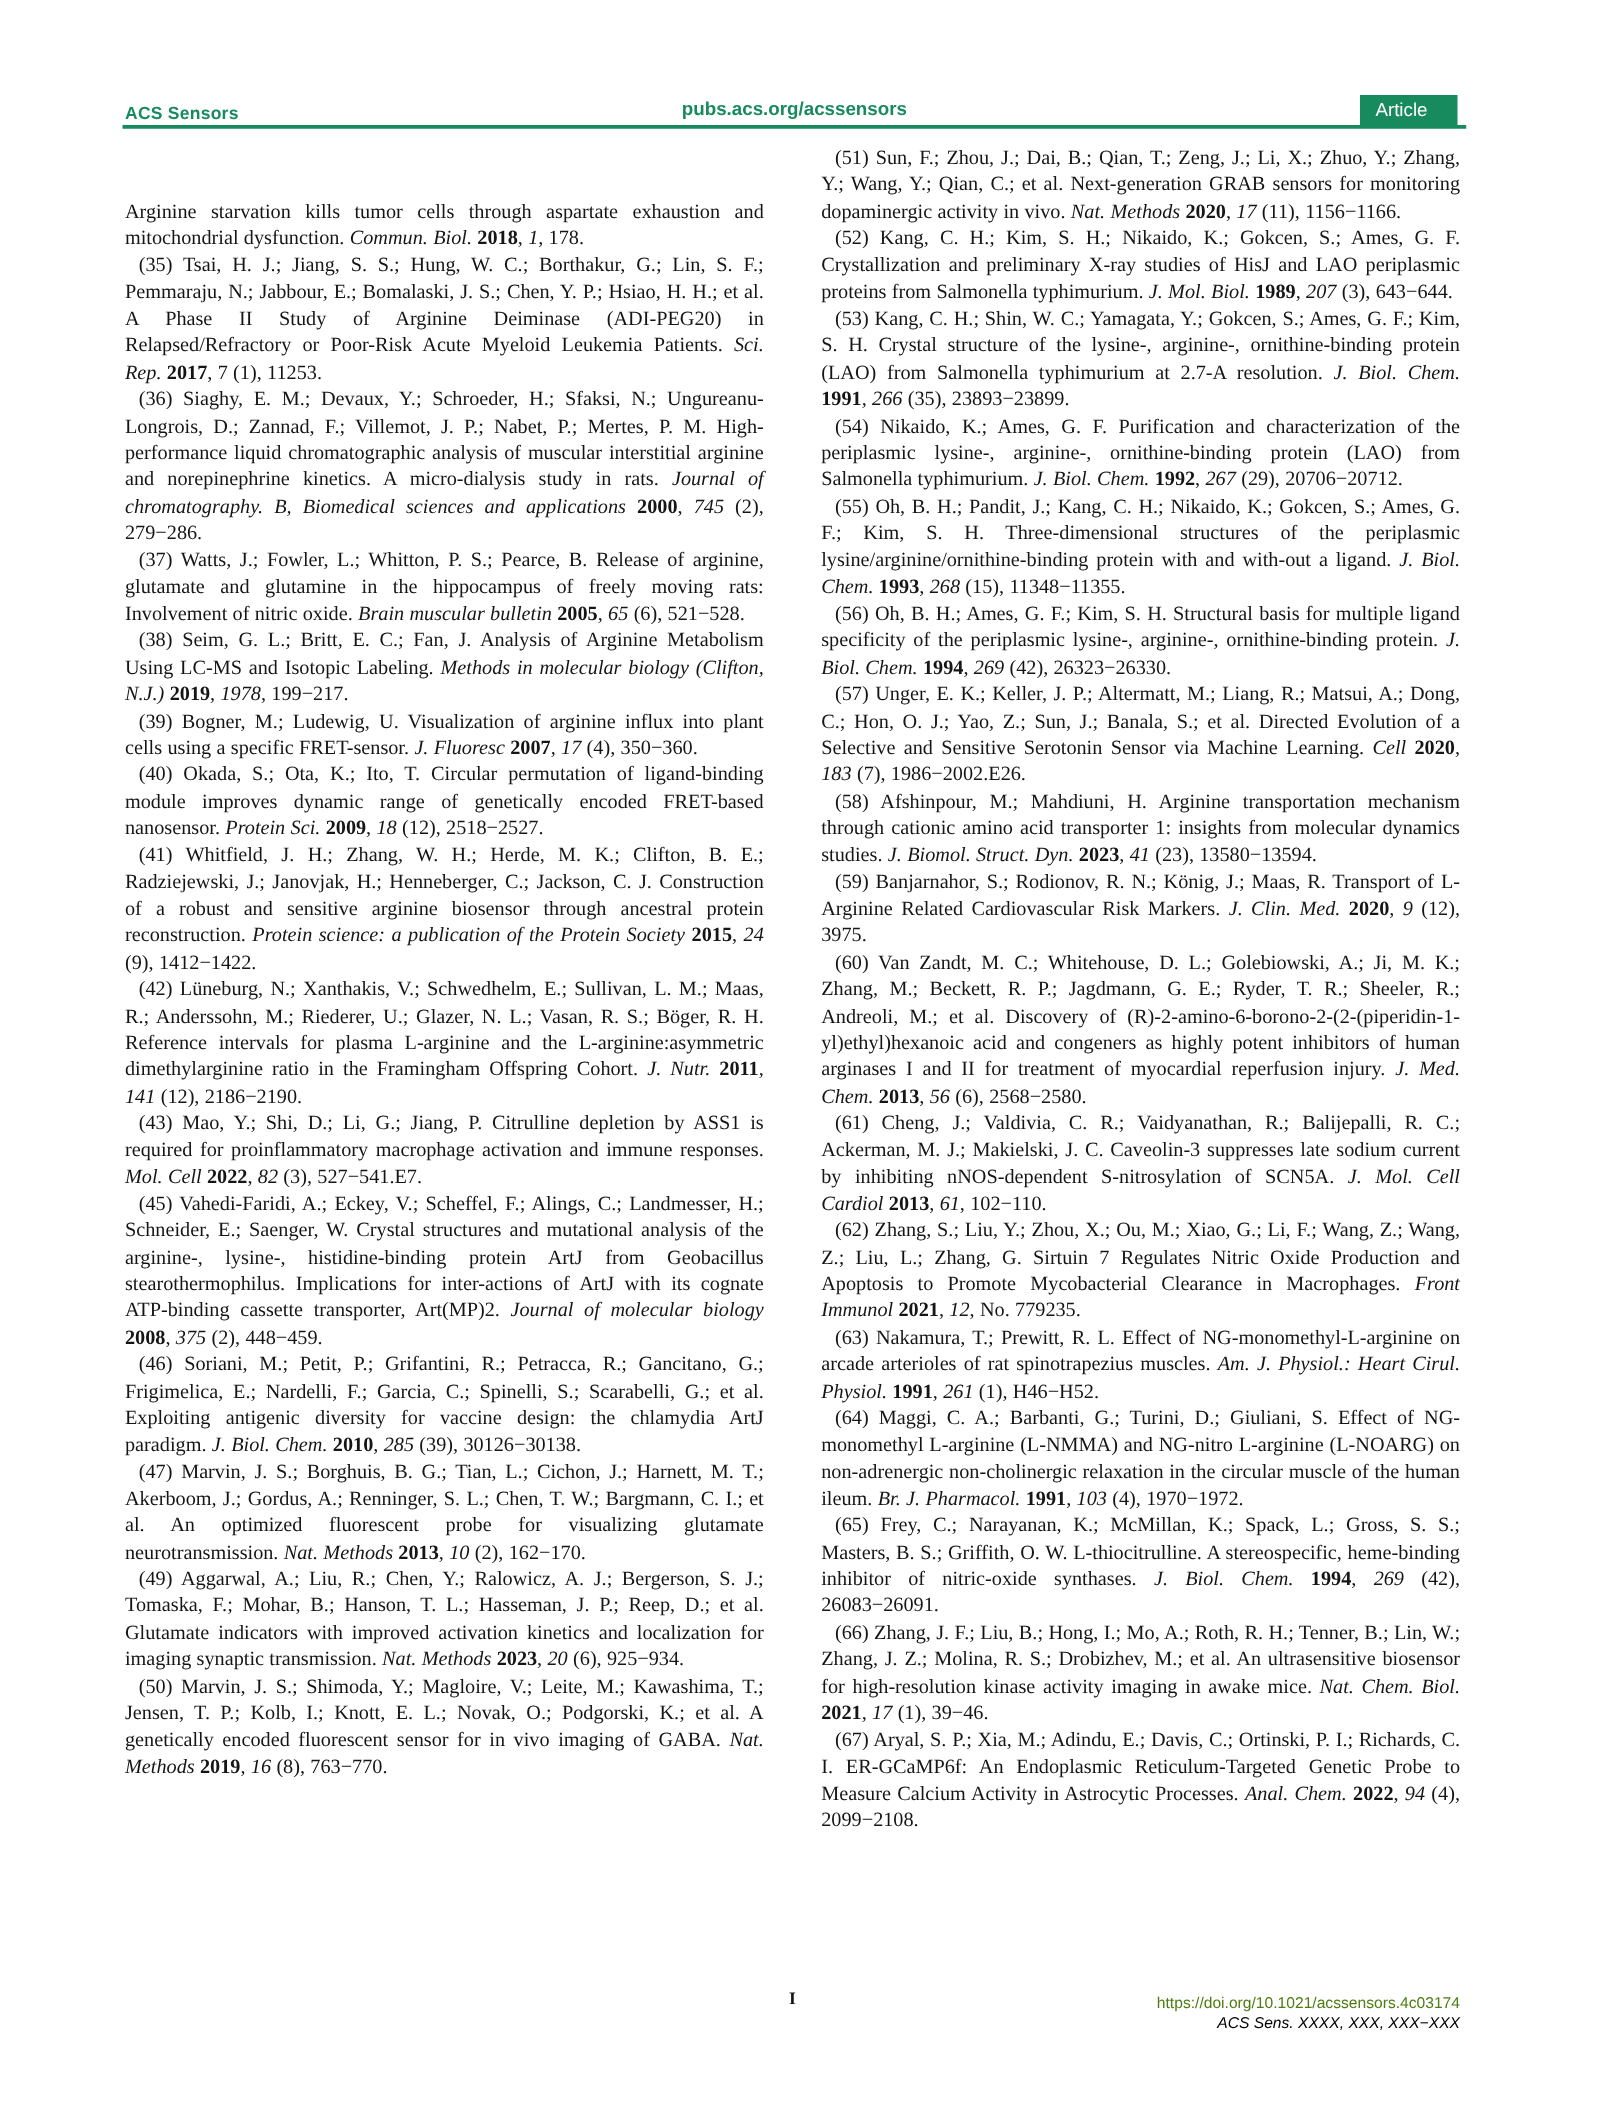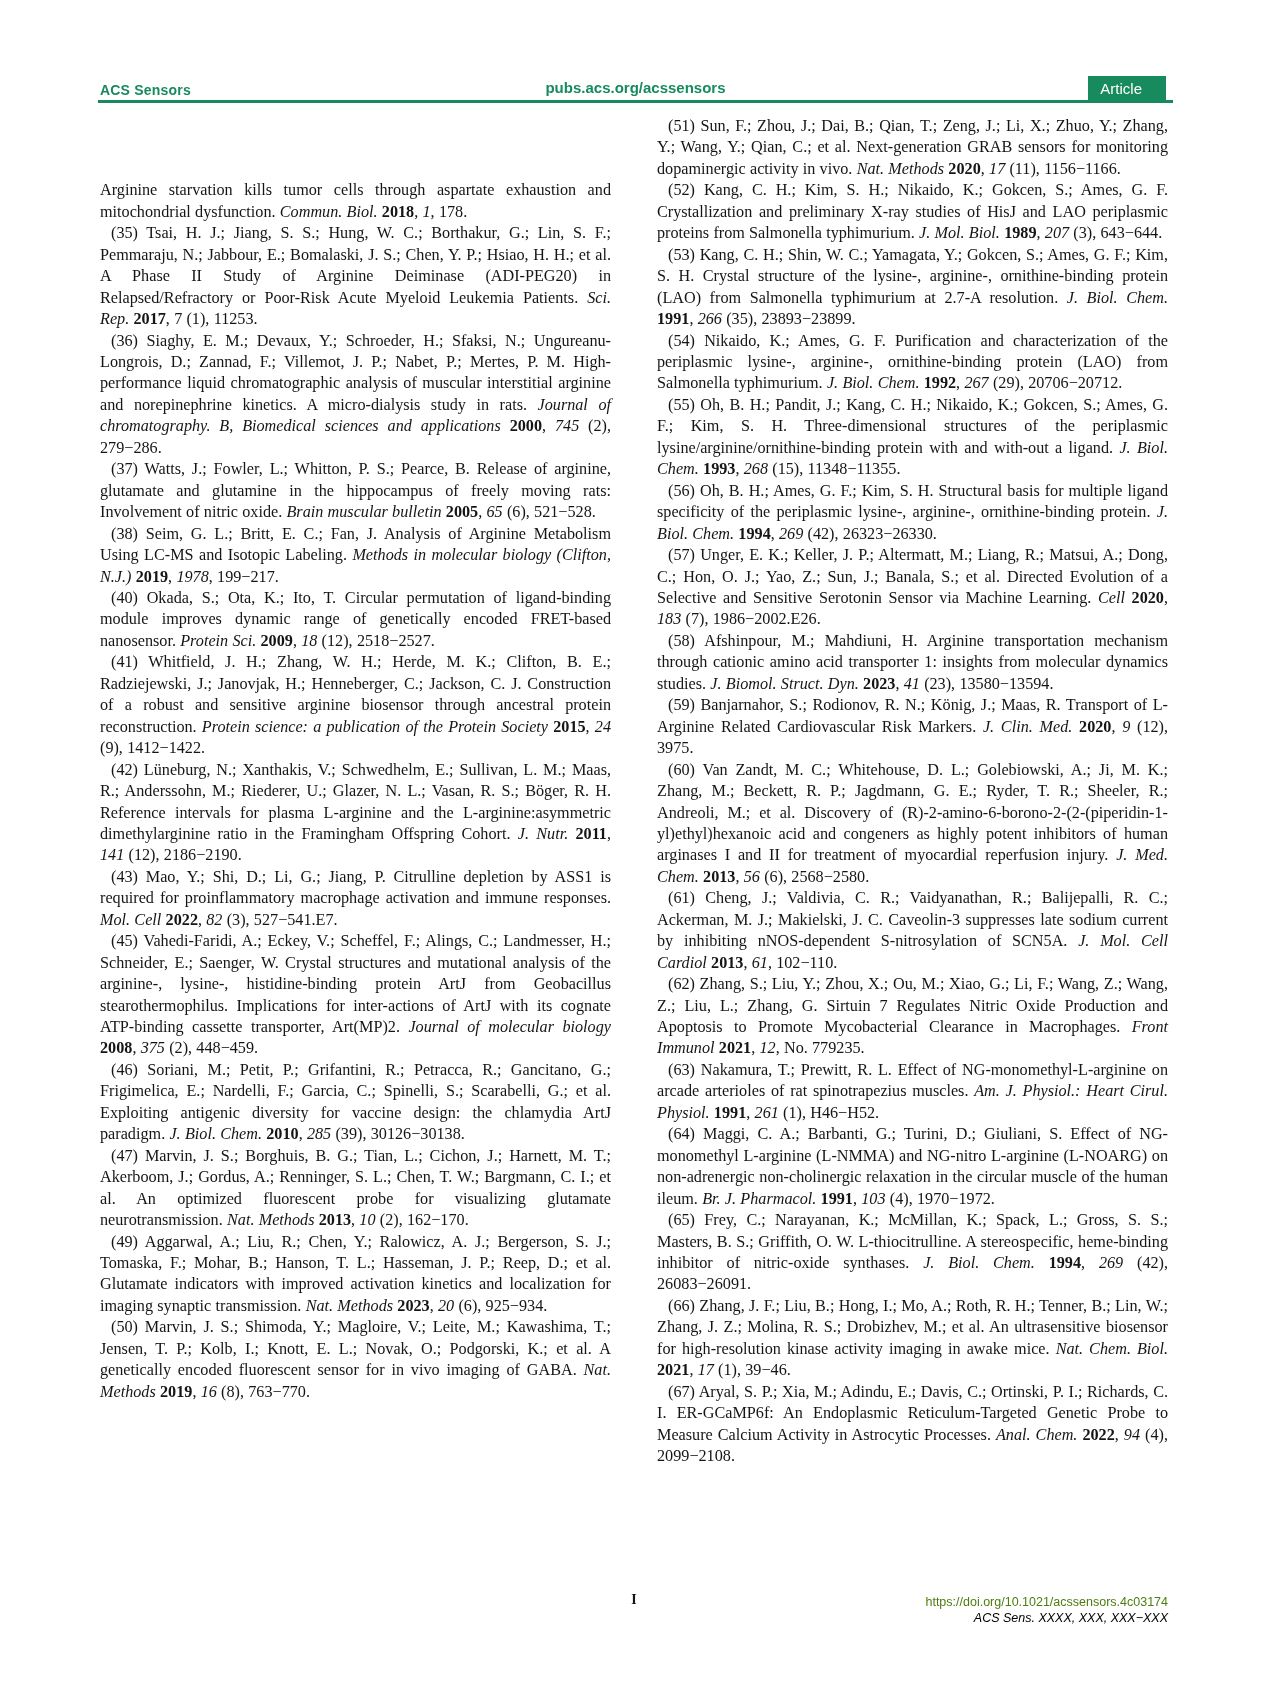--- a/index.html
+++ b/index.html
@@ -64,20 +64,21 @@
 </div>
 <div class="header-rule"></div>
 
 <div class="columns">
   <div class="col">
       <p class="ref noindent"><span>Arginine starvation kills tumor cells through aspartate exhaustion and mitochondrial dysfunction. </span><span class="it">Commun. Biol. </span><span class="bd">2018</span><span>, </span><span class="it">1</span><span>, 178.</span></p>
       <p class="ref"><span>(35) Tsai, H. J.; Jiang, S. S.; Hung, W. C.; Borthakur, G.; Lin, S. F.; Pemmaraju, N.; Jabbour, E.; Bomalaski, J. S.; Chen, Y. P.; Hsiao, H. H.; et al. A Phase II Study of Arginine Deiminase (ADI-PEG20) in Relapsed/Refractory or Poor-Risk Acute Myeloid Leukemia Patients. </span><span class="it">Sci. Rep. </span><span class="bd">2017</span><span>, 7 (1), 11253.</span></p>
       <p class="ref"><span>(36) Siaghy, E. M.; Devaux, Y.; Schroeder, H.; Sfaksi, N.; Ungureanu-Longrois, D.; Zannad, F.; Villemot, J. P.; Nabet, P.; Mertes, P. M. High-performance liquid chromatographic analysis of muscular interstitial arginine and norepinephrine kinetics. A micro-dialysis study in rats. </span><span class="it">Journal of chromatography. B, Biomedical sciences and applications </span><span class="bd">2000</span><span>, </span><span class="it">745</span><span> (2), 279−286.</span></p>
       <p class="ref"><span>(37) Watts, J.; Fowler, L.; Whitton, P. S.; Pearce, B. Release of arginine, glutamate and glutamine in the hippocampus of freely moving rats: Involvement of nitric oxide. </span><span class="it">Brain muscular bulletin </span><span class="bd">2005</span><span>, </span><span class="it">65</span><span> (6), 521−528.</span></p>
       <p class="ref"><span>(38) Seim, G. L.; Britt, E. C.; Fan, J. Analysis of Arginine Metabolism Using LC-MS and Isotopic Labeling. </span><span class="it">Methods in molecular biology (Clifton, N.J.) </span><span class="bd">2019</span><span>, </span><span class="it">1978</span><span>, 199−217.</span></p>
+      <p class="ref"><span>(39) Bogner, M.; Ludewig, U. Visualization of arginine influx into plant cells using a specific FRET-sensor. </span><span class="it">J. Fluoresc </span><span class="bd">2007</span><span>, </span><span class="it">17</span><span> (4), 350−360.</span></p>
       <p class="ref"><span>(40) Okada, S.; Ota, K.; Ito, T. Circular permutation of ligand-binding module improves dynamic range of genetically encoded FRET-based nanosensor. </span><span class="it">Protein Sci. </span><span class="bd">2009</span><span>, </span><span class="it">18</span><span> (12), 2518−2527.</span></p>
       <p class="ref"><span>(41) Whitfield, J. H.; Zhang, W. H.; Herde, M. K.; Clifton, B. E.; Radziejewski, J.; Janovjak, H.; Henneberger, C.; Jackson, C. J. Construction of a robust and sensitive arginine biosensor through ancestral protein reconstruction. </span><span class="it">Protein science: a publication of the Protein Society </span><span class="bd">2015</span><span>, </span><span class="it">24</span><span> (9), 1412−1422.</span></p>
       <p class="ref"><span>(42) Lüneburg, N.; Xanthakis, V.; Schwedhelm, E.; Sullivan, L. M.; Maas, R.; Anderssohn, M.; Riederer, U.; Glazer, N. L.; Vasan, R. S.; Böger, R. H. Reference intervals for plasma L-arginine and the L-arginine:asymmetric dimethylarginine ratio in the Framingham Offspring Cohort. </span><span class="it">J. Nutr. </span><span class="bd">2011</span><span>, </span><span class="it">141</span><span> (12), 2186−2190.</span></p>
       <p class="ref"><span>(43) Mao, Y.; Shi, D.; Li, G.; Jiang, P. Citrulline depletion by ASS1 is required for proinflammatory macrophage activation and immune responses. </span><span class="it">Mol. Cell </span><span class="bd">2022</span><span>, </span><span class="it">82</span><span> (3), 527−541.E7.</span></p>
       <p class="ref"><span>(45) Vahedi-Faridi, A.; Eckey, V.; Scheffel, F.; Alings, C.; Landmesser, H.; Schneider, E.; Saenger, W. Crystal structures and mutational analysis of the arginine-, lysine-, histidine-binding protein ArtJ from Geobacillus stearothermophilus. Implications for inter-actions of ArtJ with its cognate ATP-binding cassette transporter, Art(MP)2. </span><span class="it">Journal of molecular biology </span><span class="bd">2008</span><span>, </span><span class="it">375</span><span> (2), 448−459.</span></p>
       <p class="ref"><span>(46) Soriani, M.; Petit, P.; Grifantini, R.; Petracca, R.; Gancitano, G.; Frigimelica, E.; Nardelli, F.; Garcia, C.; Spinelli, S.; Scarabelli, G.; et al. Exploiting antigenic diversity for vaccine design: the chlamydia ArtJ paradigm. </span><span class="it">J. Biol. Chem. </span><span class="bd">2010</span><span>, </span><span class="it">285</span><span> (39), 30126−30138.</span></p>
       <p class="ref"><span>(47) Marvin, J. S.; Borghuis, B. G.; Tian, L.; Cichon, J.; Harnett, M. T.; Akerboom, J.; Gordus, A.; Renninger, S. L.; Chen, T. W.; Bargmann, C. I.; et al. An optimized fluorescent probe for visualizing glutamate neurotransmission. </span><span class="it">Nat. Methods </span><span class="bd">2013</span><span>, </span><span class="it">10</span><span> (2), 162−170.</span></p>
       <p class="ref"><span>(49) Aggarwal, A.; Liu, R.; Chen, Y.; Ralowicz, A. J.; Bergerson, S. J.; Tomaska, F.; Mohar, B.; Hanson, T. L.; Hasseman, J. P.; Reep, D.; et al. Glutamate indicators with improved activation kinetics and localization for imaging synaptic transmission. </span><span class="it">Nat. Methods </span><span class="bd">2023</span><span>, </span><span class="it">20</span><span> (6), 925−934.</span></p>
       <p class="ref"><span>(50) Marvin, J. S.; Shimoda, Y.; Magloire, V.; Leite, M.; Kawashima, T.; Jensen, T. P.; Kolb, I.; Knott, E. L.; Novak, O.; Podgorski, K.; et al. A genetically encoded fluorescent sensor for in vivo imaging of GABA. </span><span class="it">Nat. Methods </span><span class="bd">2019</span><span>, </span><span class="it">16</span><span> (8), 763−770.</span></p>
     </div>

